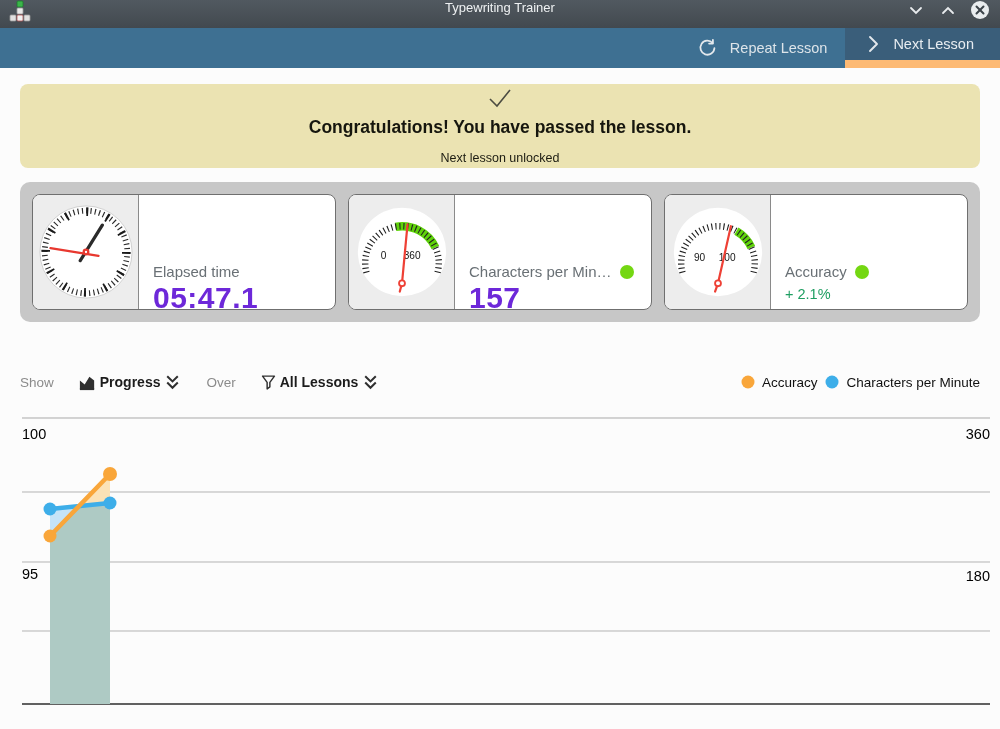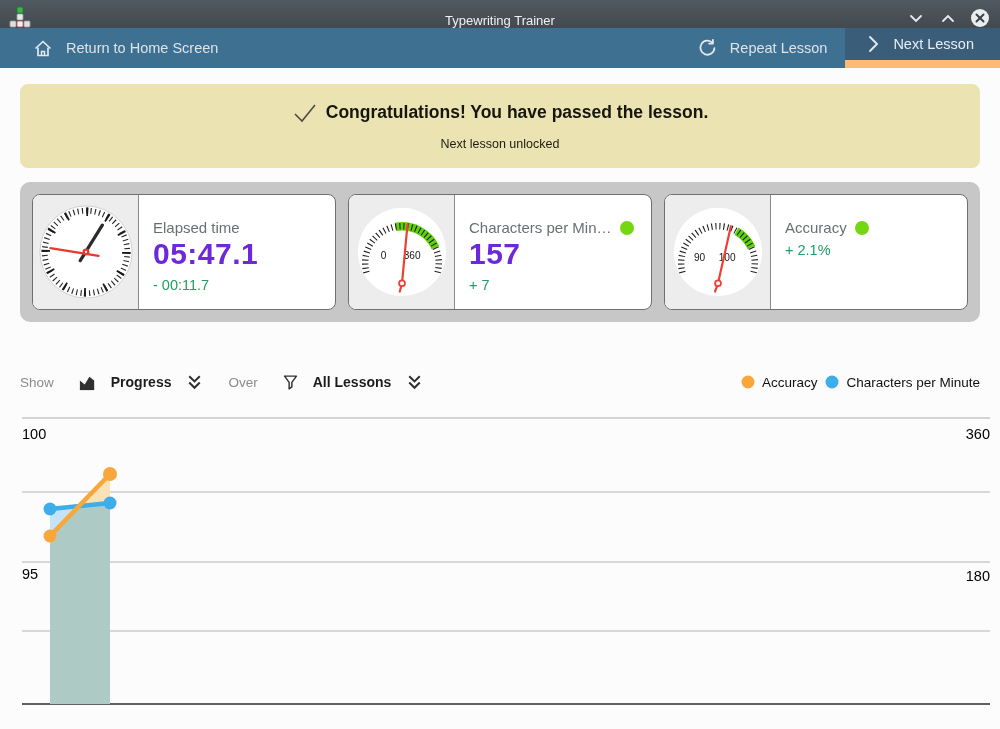--- a/index.html
+++ b/index.html
@@ -2,64 +2,64 @@
 <html><head>
 <meta charset="utf-8">
 <style>
   * { margin:0; padding:0; box-sizing:border-box; }
   html,body { width:1000px; height:729px; }
   body { font-family:"Liberation Sans", sans-serif; background:#fcfcfc; overflow:hidden; }
   .window { position:relative; width:1000px; height:729px; background:#fcfcfc; }
 
   
   .titlebar { position:absolute; top:0; left:0; right:0; height:28px;
-    background:linear-gradient(#515960,#42494f); display:flex; align-items:flex-end; }
+    background:linear-gradient(#515960,#42494f); display:flex; align-items:flex-start; }
   .titlebar .app-icon { margin-left:9px; width:22px; height:22px; flex:0 0 auto; }
   .titlebar .title { position:absolute; left:0; right:0; text-align:center;
     color:#eef1f2; font-size:13px; }
   .win-controls { margin-left:auto; display:flex; align-items:center; gap:12px; padding-right:10px; z-index:2; }
   .win-btn { width:20px; height:20px; display:flex; align-items:center; justify-content:center; cursor:default; }
 
   
   .toolbar { position:absolute; top:28px; left:0; right:0; height:40px; background:#3e7092;
     display:flex; align-items:stretch; color:#dde4e9; font-size:14.5px; }
   .tb-btn { display:flex; align-items:center; gap:12px; padding:0 18px; cursor:default; }
   .tb-btn.home { margin-left:14px; }
   .tb-spacer { flex:1; }
   .tb-btn.next { background:#3a5e7a; border-bottom:8px solid #fdba74; padding:0 26px 0 20px; }
   .tb-btn.next .lbl { color:#e8edf1; }
 
   
   .banner { position:absolute; top:84px; left:20px; right:20px; height:84px;
     background:#ebe3b2; border-radius:8px; display:flex; flex-direction:column;
     align-items:center; justify-content:center; }
-  .banner-title-row { display:flex; align-items:center; gap:8px; }
+  .banner-title-row { display:flex; align-items:center; gap:8px;flex-direction:column; }
   .banner-title { font-size:17.5px; font-weight:bold; color:#16160e; }
   .banner-sub { font-size:12.5px; color:#1c1c12; margin-top:13px; }
 
   
   .stats { position:absolute; top:182px; left:20px; right:20px; height:140px;
     background:#c7c7c7; border-radius:10px; display:flex; gap:12px; padding:12px; }
   .card { flex:1; background:#ffffff; border:1px solid #6f6f6f; border-radius:8px;
     display:flex; overflow:hidden; }
   .card-icon { width:106px; flex:0 0 106px; background:#ededed; border-right:1px solid #8a8a8a;
     display:flex; align-items:center; justify-content:center; }
-  .card-body { flex:1; padding:24px 14px; position:relative; }
+  .card-body { flex:1; padding:24px 14px; position:relative;margin-top:44px; }
   .card-label-row { display:flex; align-items:center; gap:8px; }
   .card-label { font-size:15px; color:#697075; white-space:nowrap; overflow:hidden; }
   .status-dot { width:14px; height:14px; border-radius:50%; background:#74d712; flex:0 0 auto; }
   .card-value { font-size:30px; font-weight:bold; color:#6d28d9; margin-top:1px; letter-spacing:0.5px; }
   .card-change { font-size:14.5px; color:#1f9e62; margin-top:6px; }
 
   
   .controls { position:absolute; top:366px; left:20px; right:20px; height:32px;
     display:flex; align-items:center; }
   .ctl-label { font-size:13.5px; color:#8b8b8b; }
   .ctl-value { font-size:14px; font-weight:600; color:#1c1c1c; }
-  .ctl-group { display:flex; align-items:center; gap:14px; cursor:default; } .gap-md { width:24px; }
+  .ctl-group { display:flex; align-items:center; gap:3px; cursor:default; } .gap-md { width:24px; }
   .legend { margin-left:auto; display:flex; align-items:center; gap:8px; }
   .legend-item { display:flex; align-items:center; gap:7px; }
   .legend-label { font-size:13.5px; color:#111; }
 
   
   .chart { position:absolute; top:415px; left:0; width:1000px; height:314px; }
   svg text { font-family:"Liberation Sans", sans-serif; }
 </style>
 </head>
 <body>
@@ -90,28 +90,20 @@
         <svg width="20" height="20" viewBox="0 0 20 20">
           <circle cx="10" cy="10" r="9" fill="#e9edef"></circle>
           <line x1="6.5" y1="6.5" x2="13.5" y2="13.5" stroke="#3c444a" stroke-width="2" stroke-linecap="round"></line>
           <line x1="13.5" y1="6.5" x2="6.5" y2="13.5" stroke="#3c444a" stroke-width="2" stroke-linecap="round"></line>
         </svg>
       </div>
     </div>
   </div>
 
   <div class="toolbar">
-    <div class="tb-btn home">
-      <svg width="22" height="22" viewBox="0 0 22 22">
-        <path d="M3.5 11.5 L11 4.5 L18.5 11.5" fill="none" stroke="#e3e8ec" stroke-width="1.7" stroke-linejoin="round"></path>
-        <path d="M6 10.5 V18.5 H16 V10.5" fill="none" stroke="#e3e8ec" stroke-width="1.7"></path>
-        <path d="M9.5 18.5 V14.5 H12.5 V18.5" fill="none" stroke="#e3e8ec" stroke-width="1.5"></path>
-      </svg>
-      <span class="lbl">Return to Home Screen</span>
-    </div>
     <div class="tb-spacer"></div>
     <div class="tb-btn">
       <svg width="21" height="21" viewBox="0 0 21 21">
         <path d="M15.6 5.0 A 7 7 0 1 0 17.4 10.2" fill="none" stroke="#e3e8ec" stroke-width="1.8" stroke-linecap="round"></path>
         <path d="M15.9 1.8 L15.9 5.6 L12.1 5.6" fill="none" stroke="#e3e8ec" stroke-width="1.8" stroke-linecap="round" stroke-linejoin="round"></path>
       </svg>
       <span class="lbl">Repeat Lesson</span>
     </div>
     <div class="tb-btn next">
       <svg width="16" height="20" viewBox="0 0 16 20">

